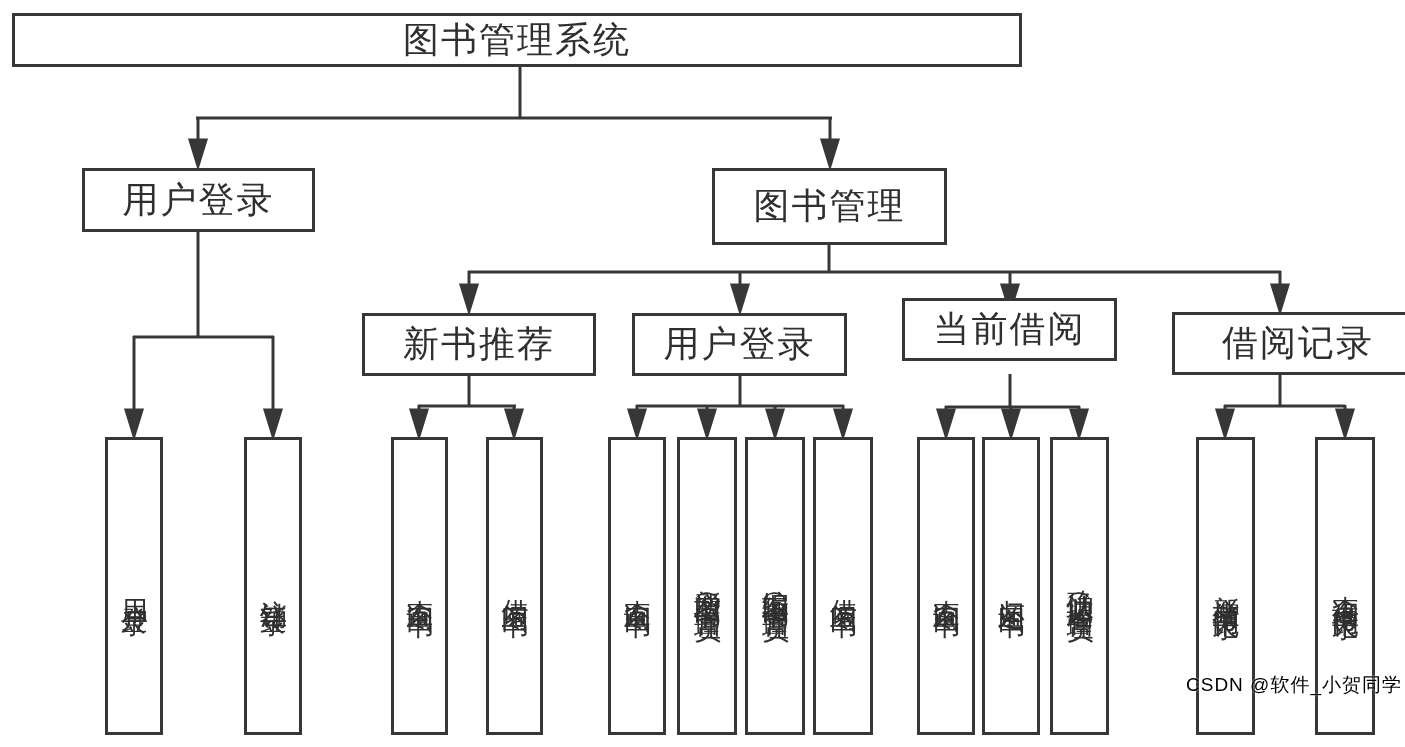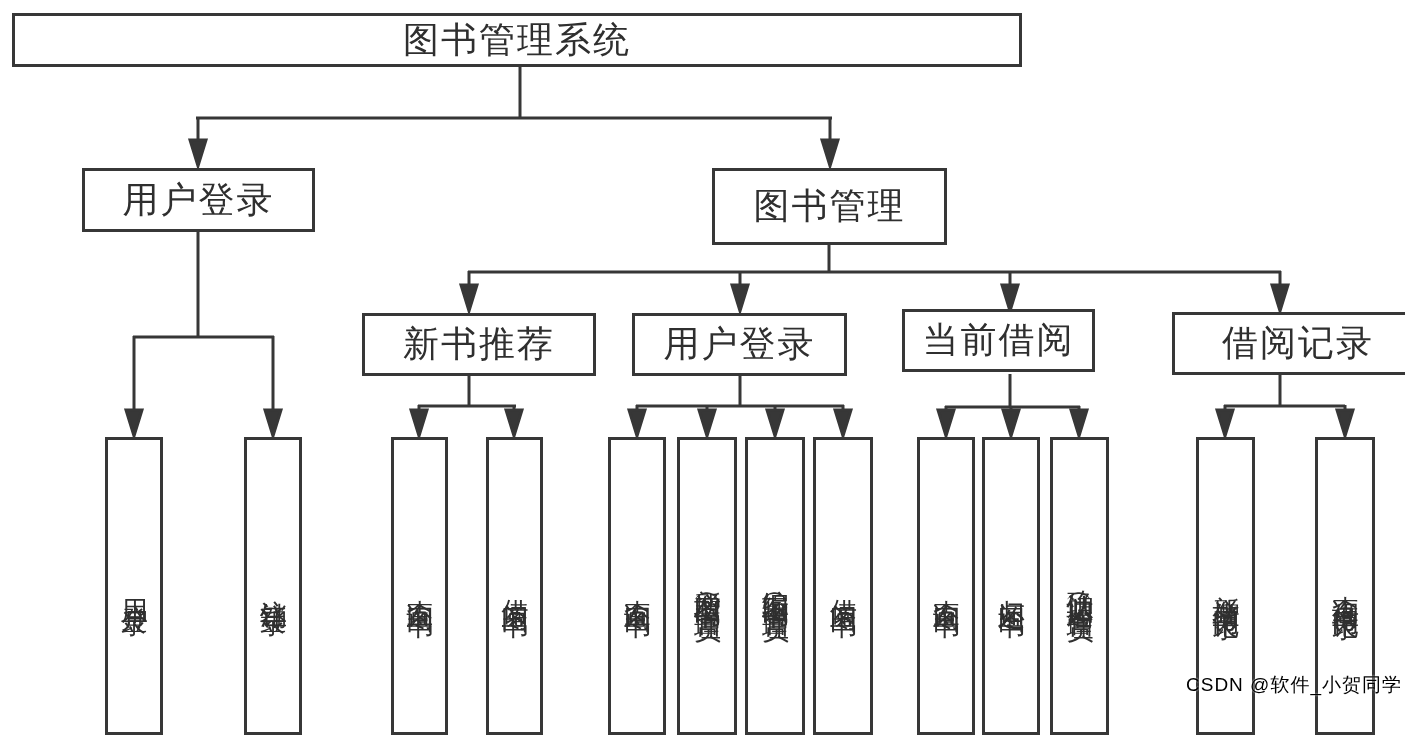--- a/index.html
+++ b/index.html
@@ -108,21 +108,21 @@
     <polygon points="1337,410 1353,410 1345,436"></polygon>
   </svg>
 
   <div class="box hbox" style="left:12px;top:13px;width:1010px;height:54px">图书管理系统</div>
 
   <div class="box hbox" style="left:82px;top:168px;width:233px;height:64px">用户登录</div>
   <div class="box hbox" style="left:712px;top:168px;width:235px;height:77px">图书管理</div>
 
   <div class="box hbox" style="left:362px;top:313px;width:234px;height:63px">新书推荐</div>
   <div class="box hbox" style="left:632px;top:313px;width:215px;height:63px">用户登录</div>
-  <div class="box hbox" style="left:902px;top:309px;width:193px;height:63px">当前借阅</div>
+  <div class="box hbox" style="left:902px;top:298px;width:215px;height:63px">当前借阅</div>
   <div class="box hbox" style="left:1172px;top:312px;width:252px;height:63px">借阅记录</div>
 
   <div class="box vbox" style="left:105px;top:437px;width:58px;height:298px">
     <span>用户登录</span>
   </div>
   <div class="box vbox" style="left:244px;top:437px;width:58px;height:298px">
     <span>注销登录</span>
   </div>
 
   <div class="box vbox" style="left:391px;top:437px;width:57px;height:298px">

